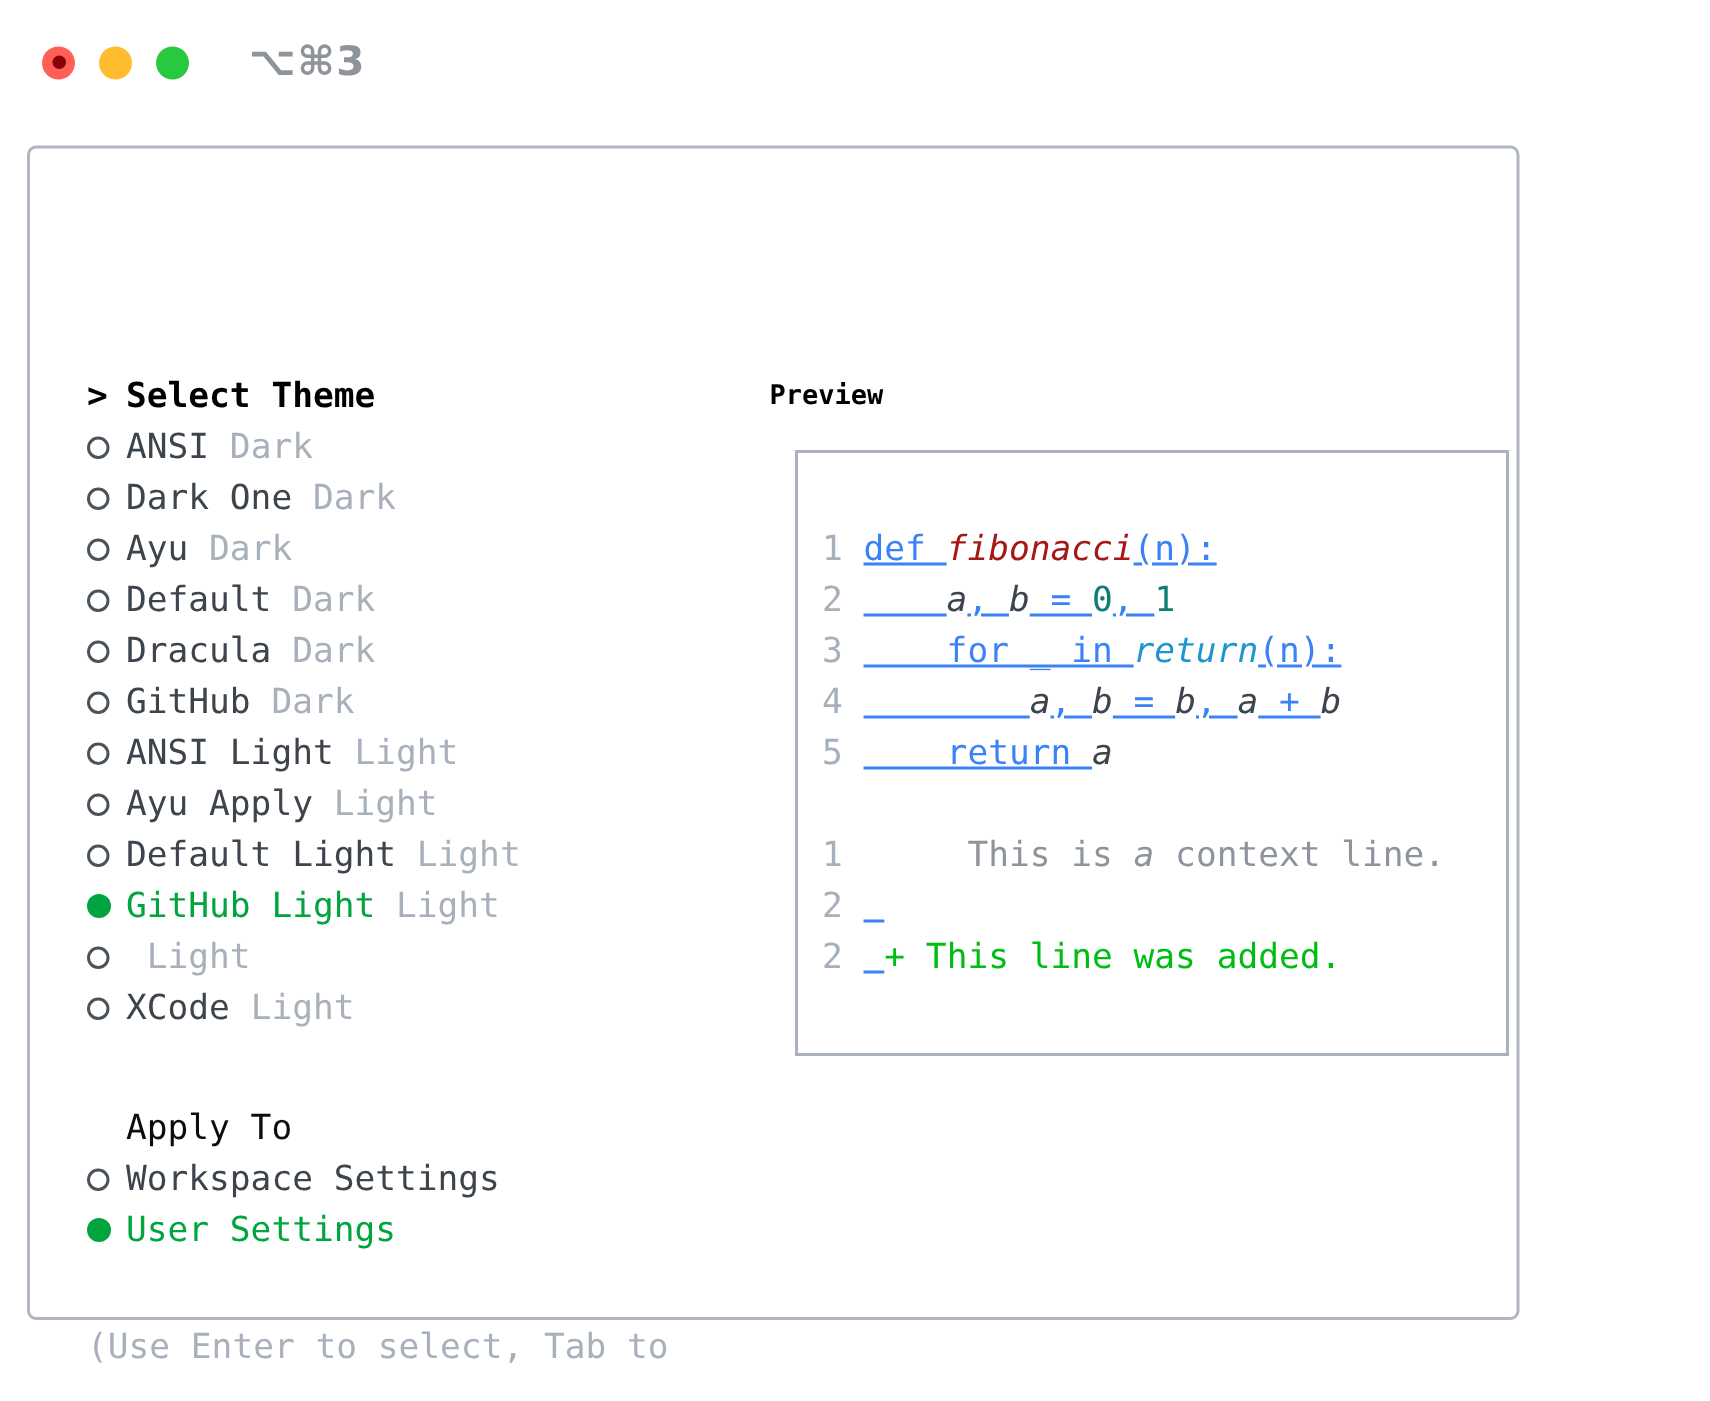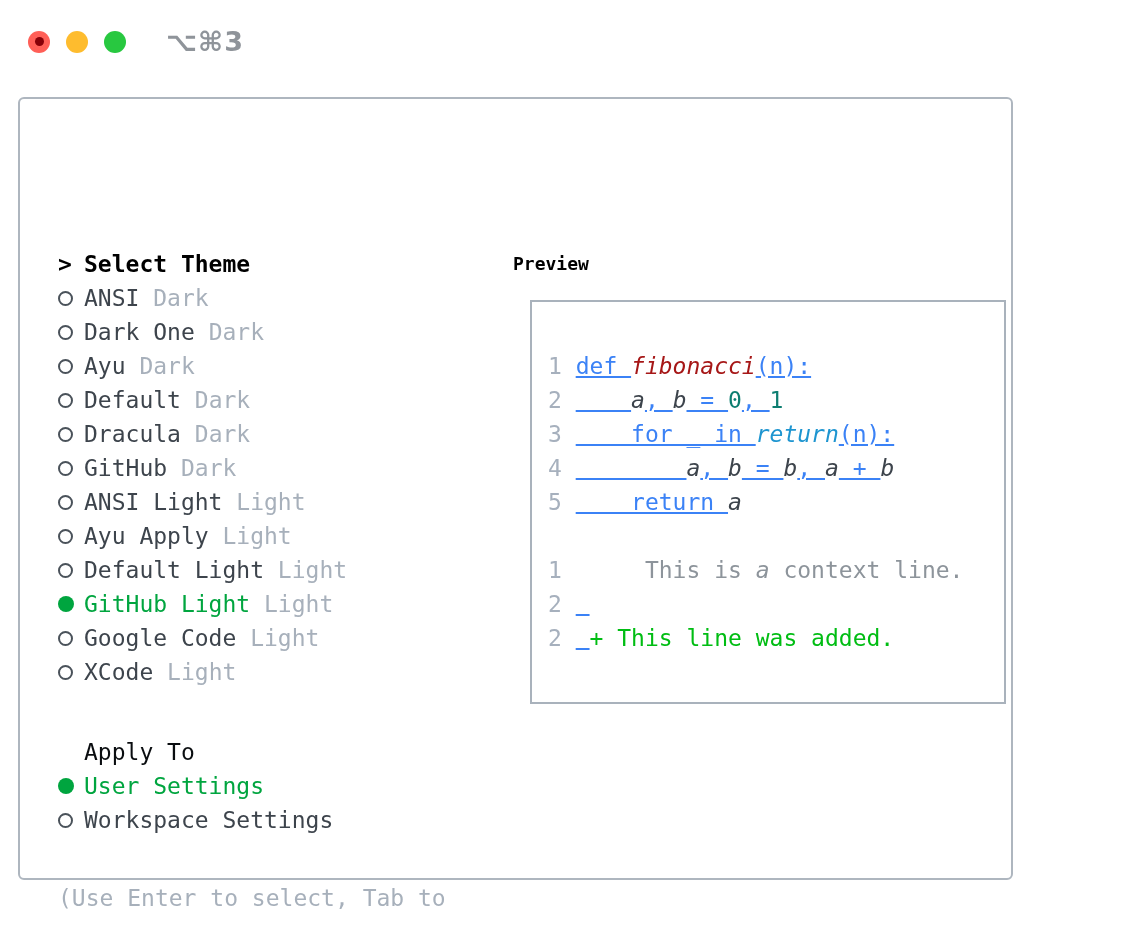--- a/index.html
+++ b/index.html
@@ -96,31 +96,31 @@
           <div class="row"><span class="prefix"><span class="circle"></span></span><span class="label">ANSI</span><span class="muted"> Dark</span></div>
           <div class="row"><span class="prefix"><span class="circle"></span></span><span class="label">Dark One</span><span class="muted"> Dark</span></div>
           <div class="row"><span class="prefix"><span class="circle"></span></span><span class="label">Ayu</span><span class="muted"> Dark</span></div>
           <div class="row"><span class="prefix"><span class="circle"></span></span><span class="label">Default</span><span class="muted"> Dark</span></div>
           <div class="row"><span class="prefix"><span class="circle"></span></span><span class="label">Dracula</span><span class="muted"> Dark</span></div>
           <div class="row"><span class="prefix"><span class="circle"></span></span><span class="label">GitHub</span><span class="muted"> Dark</span></div>
           <div class="row"><span class="prefix"><span class="circle"></span></span><span class="label">ANSI Light</span><span class="muted"> Light</span></div>
           <div class="row"><span class="prefix"><span class="circle"></span></span><span class="label">Ayu Apply</span><span class="muted"> Light</span></div>
           <div class="row"><span class="prefix"><span class="circle"></span></span><span class="label">Default Light</span><span class="muted"> Light</span></div>
           <div class="row sel"><span class="prefix"><span class="circle filled"></span></span><span class="label">GitHub Light</span><span class="muted"> Light</span></div>
-          <div class="row"><span class="prefix"><span class="circle"></span></span><span class="label">Google Code</span><span class="muted"> Light</span></div>
+          <div class="row"><span class="prefix"><span class="circle"></span></span><span class="muted"> Light</span></div>
           <div class="row"><span class="prefix"><span class="circle"></span></span><span class="label">XCode</span><span class="muted"> Light</span></div>
         </div>
 
       <div class="apply-block">
         <div class="row">
           <span class="prefix"></span><span class="apply-title">Apply To</span>
         </div>
         <div id="apply-list">
+            <div class="row"><span class="prefix"><span class="circle"></span></span><span class="label">Workspace Settings</span></div>
             <div class="row sel"><span class="prefix"><span class="circle filled"></span></span><span class="label">User Settings</span></div>
-            <div class="row"><span class="prefix"><span class="circle"></span></span><span class="label">Workspace Settings</span></div>
           </div>
       </div>
 
       <div class="hint" id="hint">
           <div>(Use Enter to select, Tab to</div>
           <div>change return)</div>
         </div>
     </div>
 
     <div class="preview-label">Preview</div>

